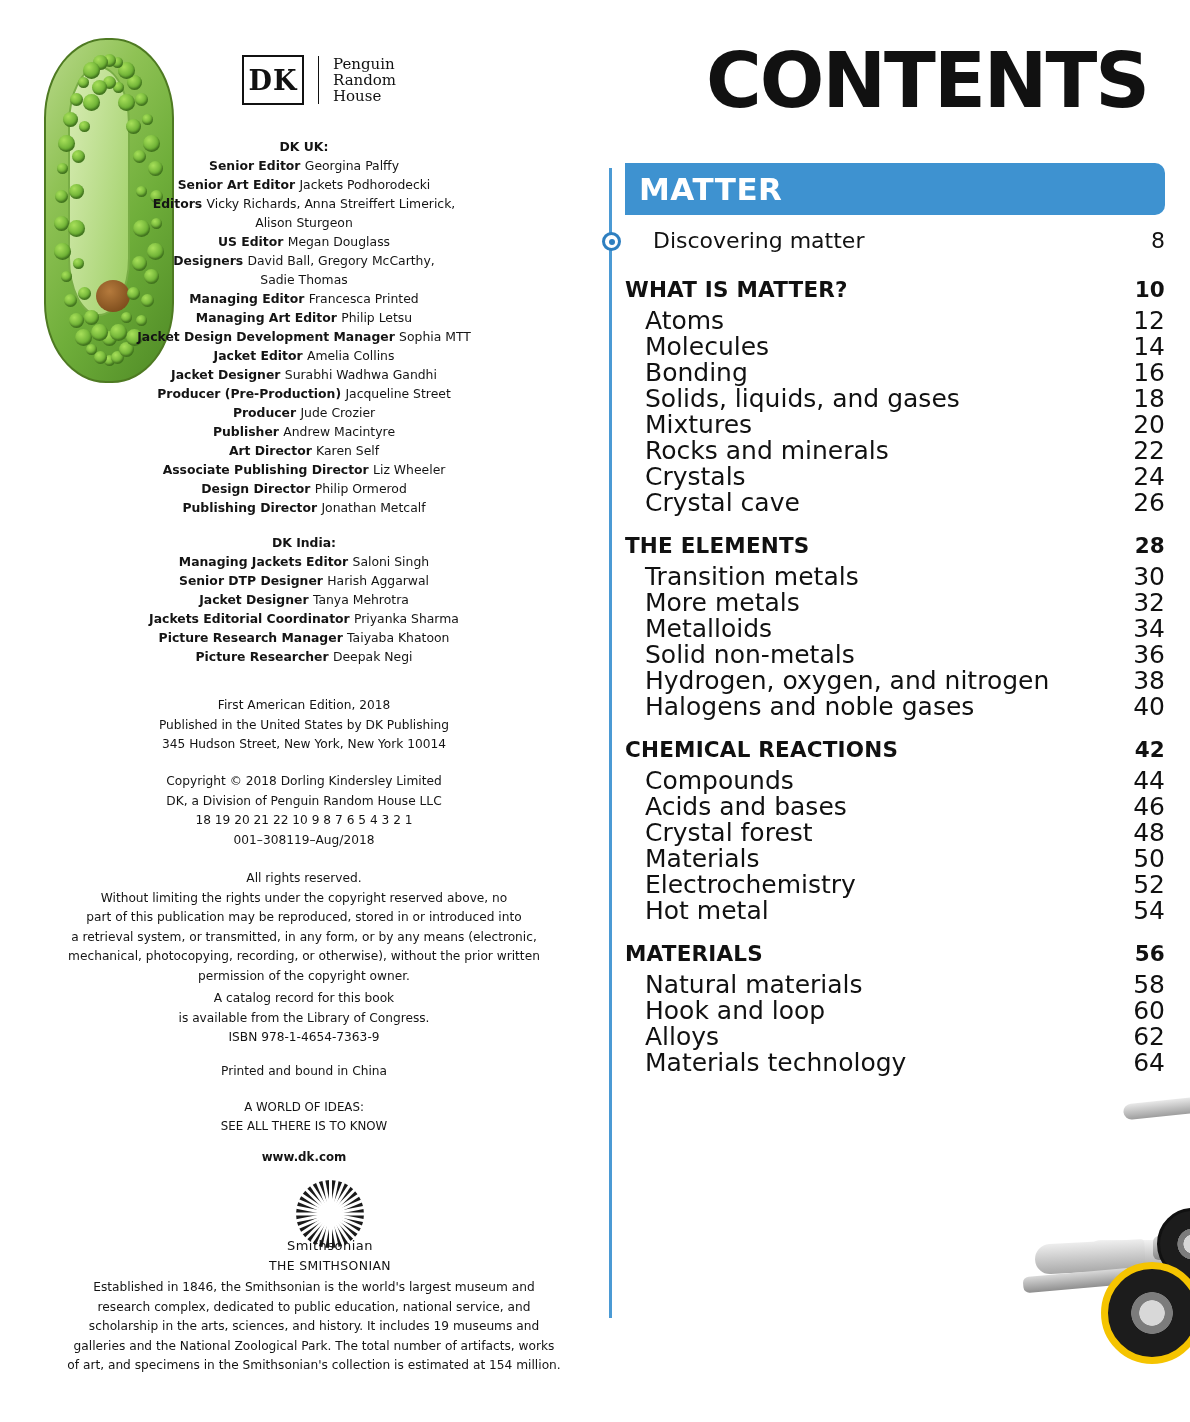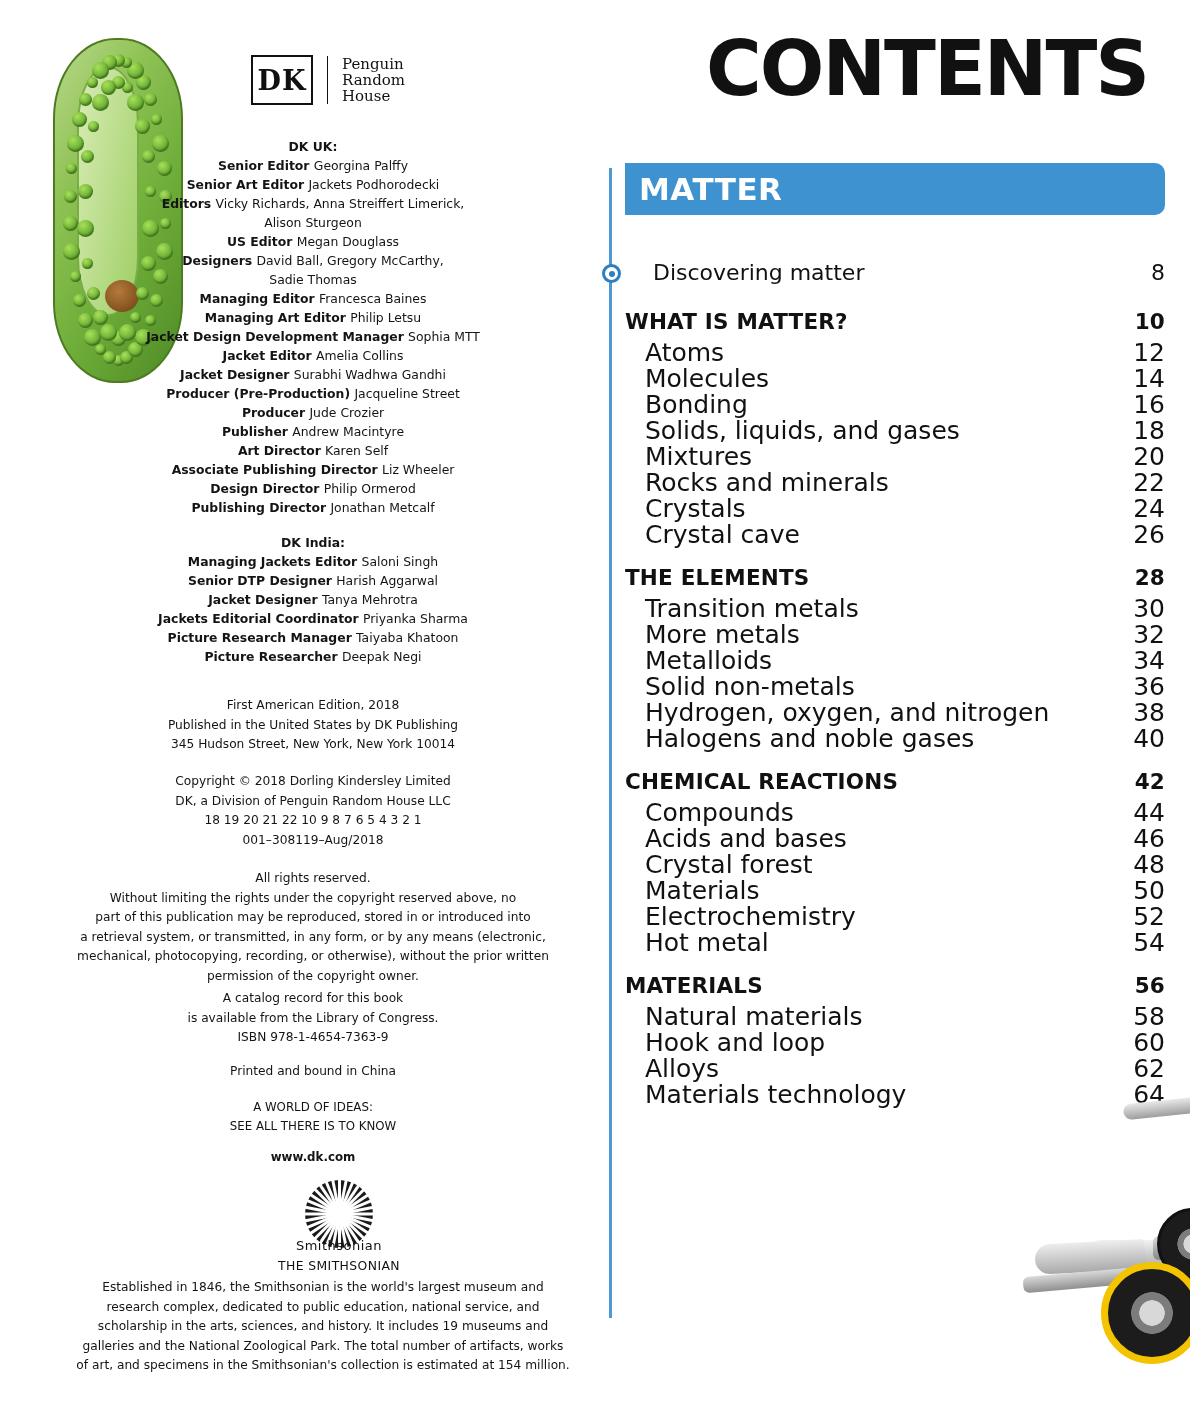--- a/index.html
+++ b/index.html
@@ -11,21 +11,21 @@
     width: 1190px; height: 1422px;
     position: relative;
     font-family: "DejaVu Sans", sans-serif;
     color: #1a1a1a;
     overflow: hidden;
   }
 
   
   .left-col {
     position: absolute;
-    left: 13px; top: 0;
+    left: 4px; top: 0;
     width: 600px; height: 1279px;
   }
 
   
   .cell-illustration {
     position: absolute;
     left: 40px; top: 38px;
     width: 130px; height: 345px;
   }
   .cell-body {
@@ -178,21 +178,21 @@
   }
 
   
   .right-col {
     position: absolute;
     left: 600px; top: 0;
     width: 590px; height: 1422px;
   }
   .contents-title {
     position: absolute;
-    left: 10px; top: 24px;
+    left: 10px; top: 36px;
     width: 570px;
     text-align: right;
     font-family: "DejaVu Sans", sans-serif;
     font-weight: bold;
     font-size: 76px;
     letter-spacing: -2px;
     color: #111;
     padding-right: 32px;
   }
 
@@ -231,21 +231,20 @@
     align-items: baseline;
     height: 26px;
     font-size: 25px;
     color: #111;
   }
   .toc-row .title { flex: 1; }
   .toc-row .page { width: 48px; text-align: right; }
   .toc-row.feature {
     font-size: 22px;
     height: 30px;
-    margin-top: 32px;
   }
   .toc-row.feature .title { padding-left: 28px; }
   .toc-row.head {
     font-weight: bold;
     font-size: 21.5px;
     letter-spacing: .2px;
     height: 29px;
   }
   .toc-row.sub .title { padding-left: 20px; }
   .toc-gap { height: 19px; }
@@ -408,21 +407,21 @@
   <div class="credits">
     <div class="section-head">DK UK:</div>
     <div id="uk-credits">
         <div><span class="role">Senior Editor </span><span>Georgina Palffy</span></div>
         <div><span class="role">Senior Art Editor </span><span>Jackets Podhorodecki</span></div>
         <div><span class="role">Editors </span><span>Vicky Richards, Anna Streiffert Limerick,</span></div>
         <div><span>Alison Sturgeon</span></div>
         <div><span class="role">US Editor </span><span>Megan Douglass</span></div>
         <div><span class="role">Designers </span><span>David Ball, Gregory McCarthy,</span></div>
         <div><span>Sadie Thomas</span></div>
-        <div><span class="role">Managing Editor </span><span>Francesca Baines</span></div>
+        <div><span class="role">Managing Editor </span><span>Francesca Printed</span></div>
         <div><span class="role">Managing Art Editor </span><span>Philip Letsu</span></div>
         <div><span class="role">Jacket Design Development Manager </span><span>Sophia MTT</span></div>
         <div><span class="role">Jacket Editor </span><span>Amelia Collins</span></div>
         <div><span class="role">Jacket Designer </span><span>Surabhi Wadhwa Gandhi</span></div>
         <div><span class="role">Producer (Pre-Production) </span><span>Jacqueline Street</span></div>
         <div><span class="role">Producer </span><span>Jude Crozier</span></div>
         <div><span class="role">Publisher </span><span>Andrew Macintyre</span></div>
         <div><span class="role">Art Director </span><span>Karen Self</span></div>
         <div><span class="role">Associate Publishing Director </span><span>Liz Wheeler</span></div>
         <div><span class="role">Design Director </span><span>Philip Ormerod</span></div>

